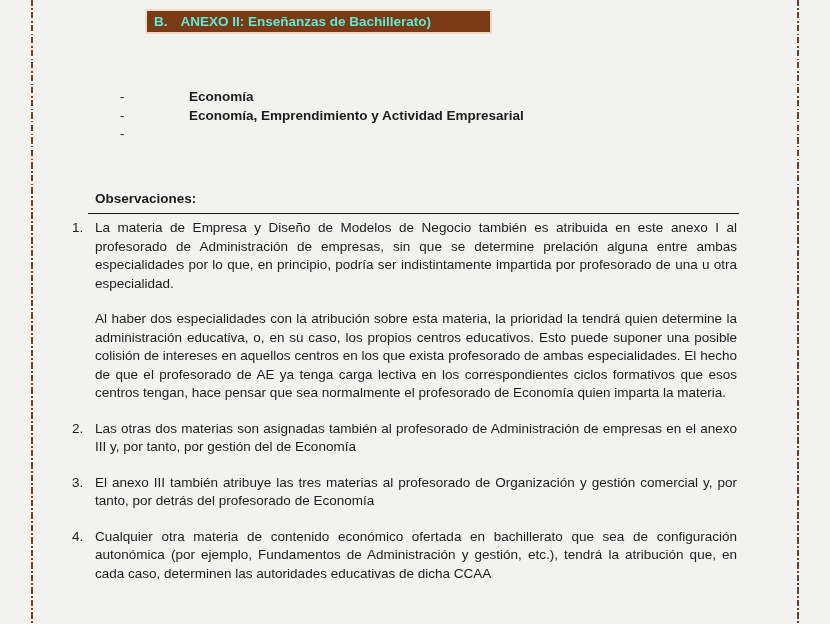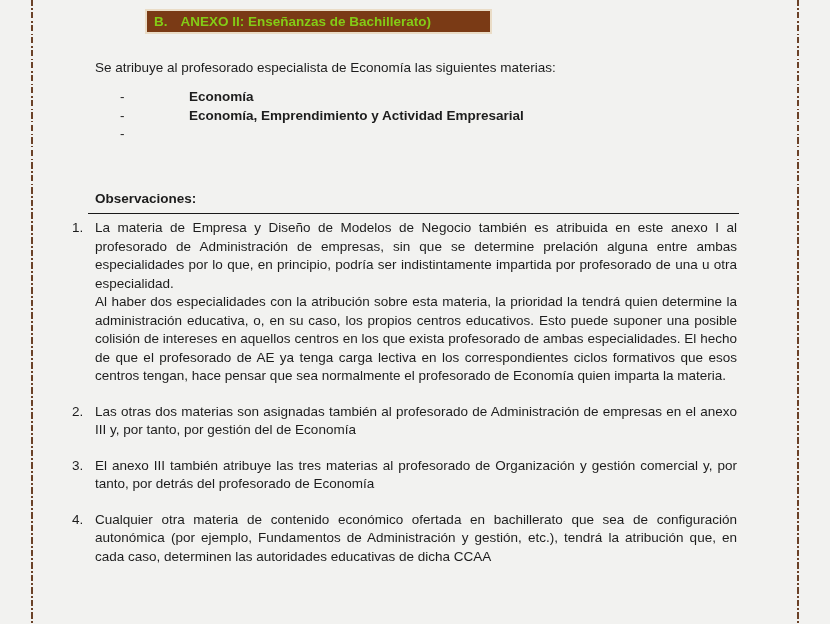--- a/index.html
+++ b/index.html
@@ -36,21 +36,21 @@
 
   .title-bar {
     position: absolute;
     left: 145px;
     top: 9px;
     width: 336px;
     height: 21px;
     background: #7a3a15;
     border: 2px solid #eadcc6;
     box-sizing: content-box;
-    color: #84cc16;
+    color: #5eead4;
     font-weight: bold;
     font-size: 13.5px;
     line-height: 21px;
     white-space: nowrap;
     padding-left: 7px;
   }
   .title-bar .prefix { margin-right: 13px; }
 
   .intro {
     position: absolute;
@@ -93,35 +93,34 @@
   .obs-item.first { margin-top: 0; }
   .obs-item .num {
     width: 23px;
     flex: 0 0 23px;
   }
   .obs-item .body { flex: 1; }
   .obs-item p {
     margin: 0;
     text-align: justify;
   }
-  .obs-item p + p { }
+  .obs-item p + p { margin-top: 17px; }
 </style>
 </head>
 <body>
 
 <div class="page">
 
   <div class="margin-guide left"></div>
   <div class="margin-guide right"></div>
 
   <div class="title-bar">
     <span class="prefix">B.</span><span>ANEXO II: Enseñanzas de Bachillerato)</span>
   </div>
 
-  <div class="intro">Se atribuye al profesorado especialista de Economía las siguientes materias:</div>
 
   <div class="subjects">
     <div class="subject-row">
       <span class="marker">-</span>
       <span class="label">Economía</span>
     </div>
     <div class="subject-row">
       <span class="marker">-</span>
       <span class="label">Economía, Emprendimiento y Actividad Empresarial</span>
     </div>

